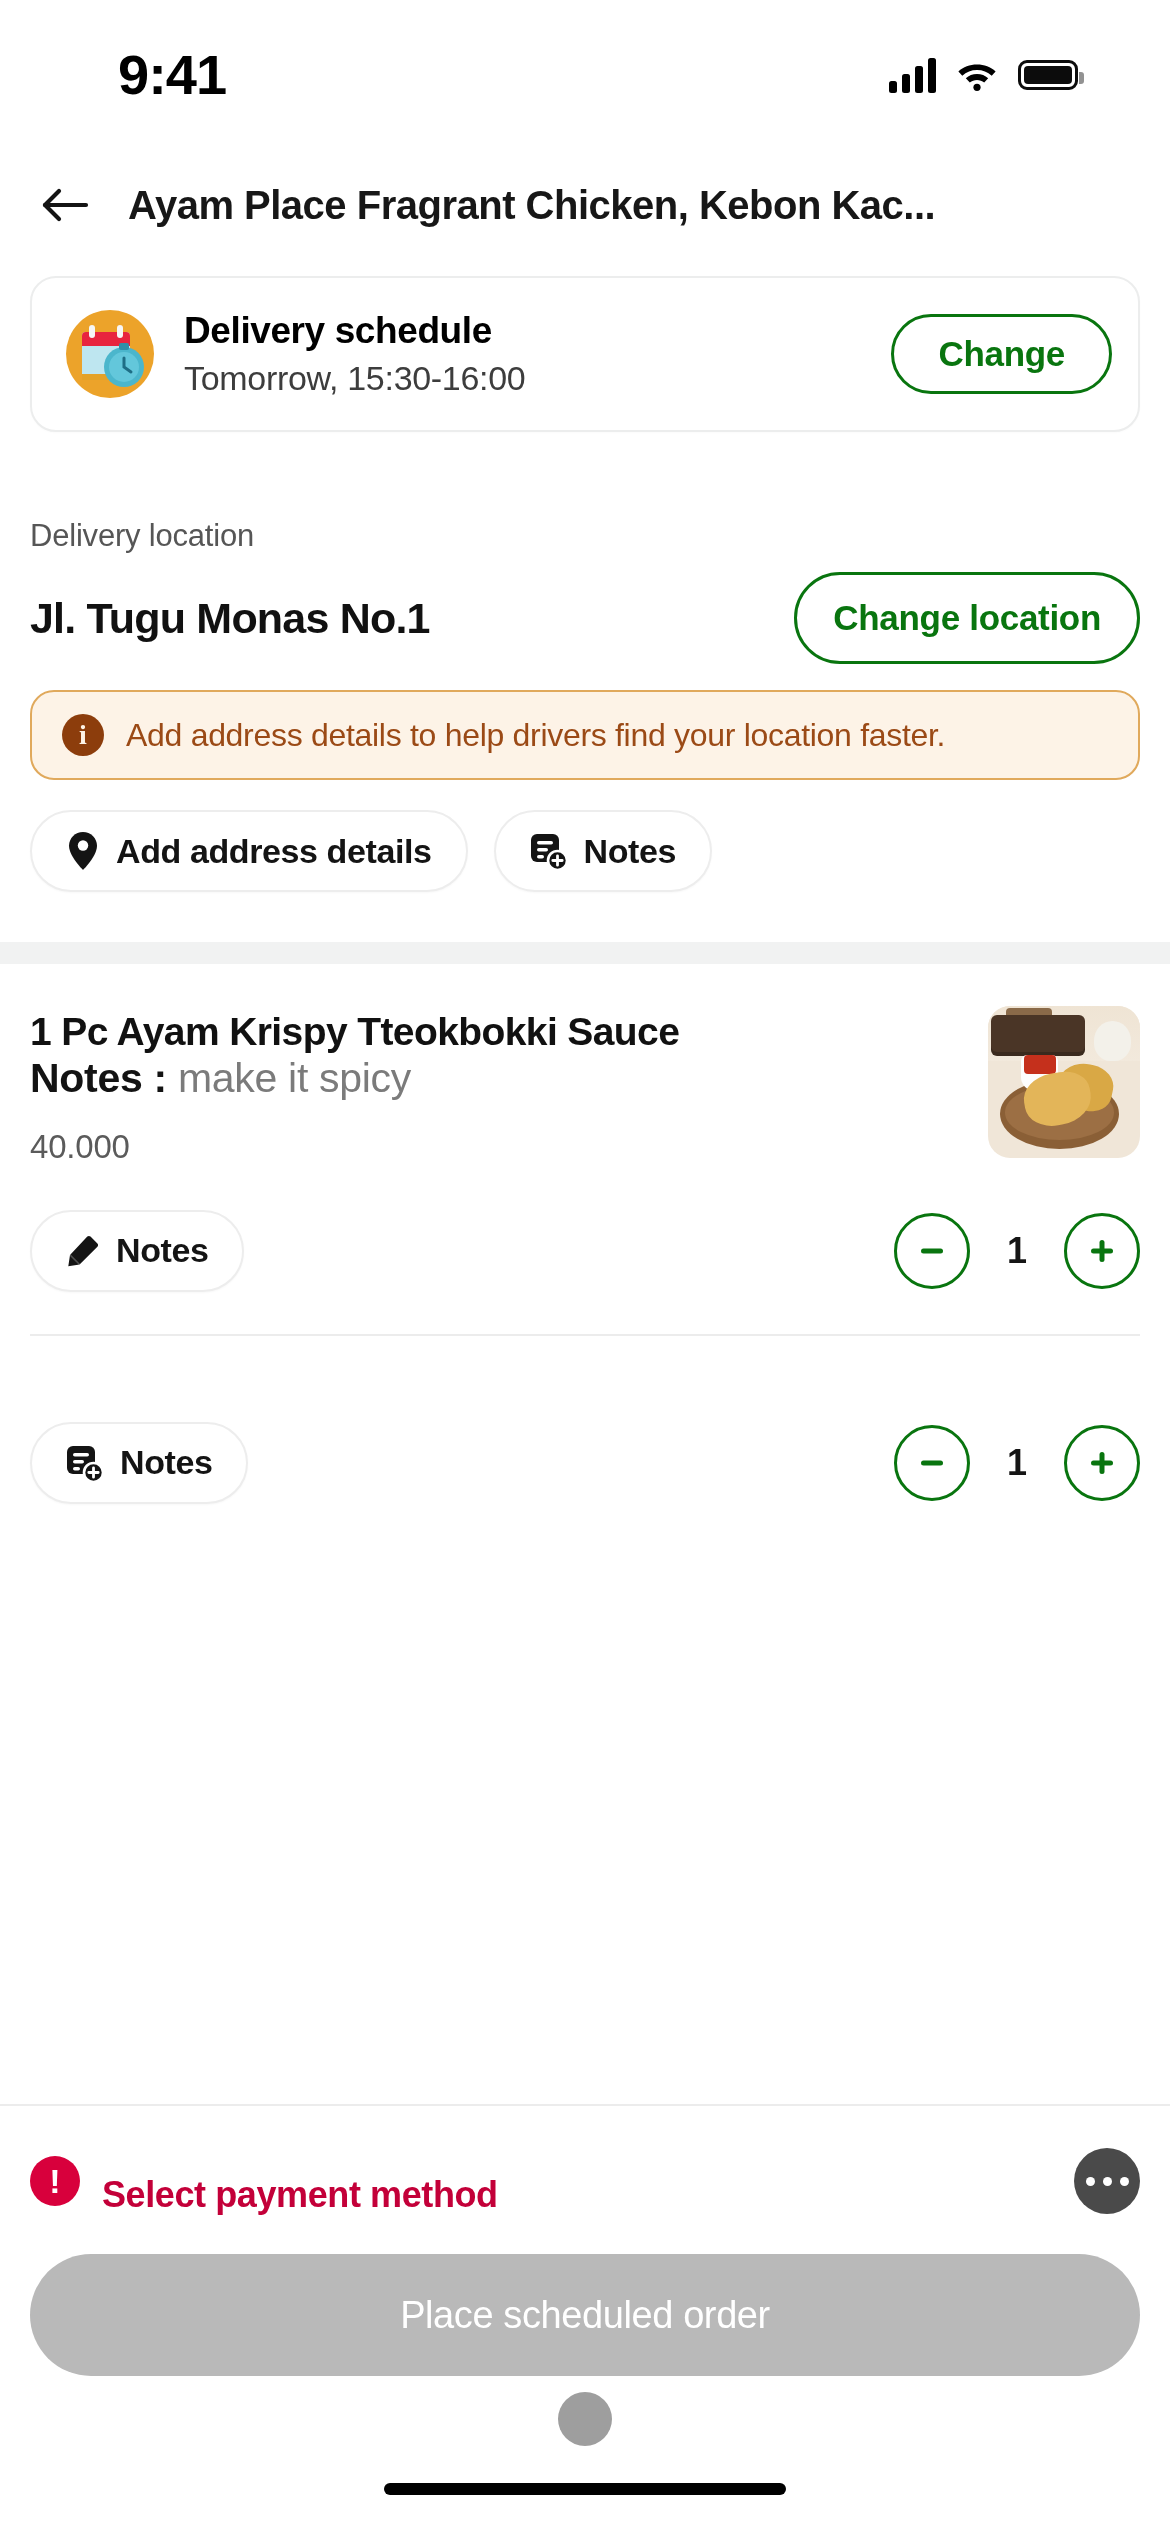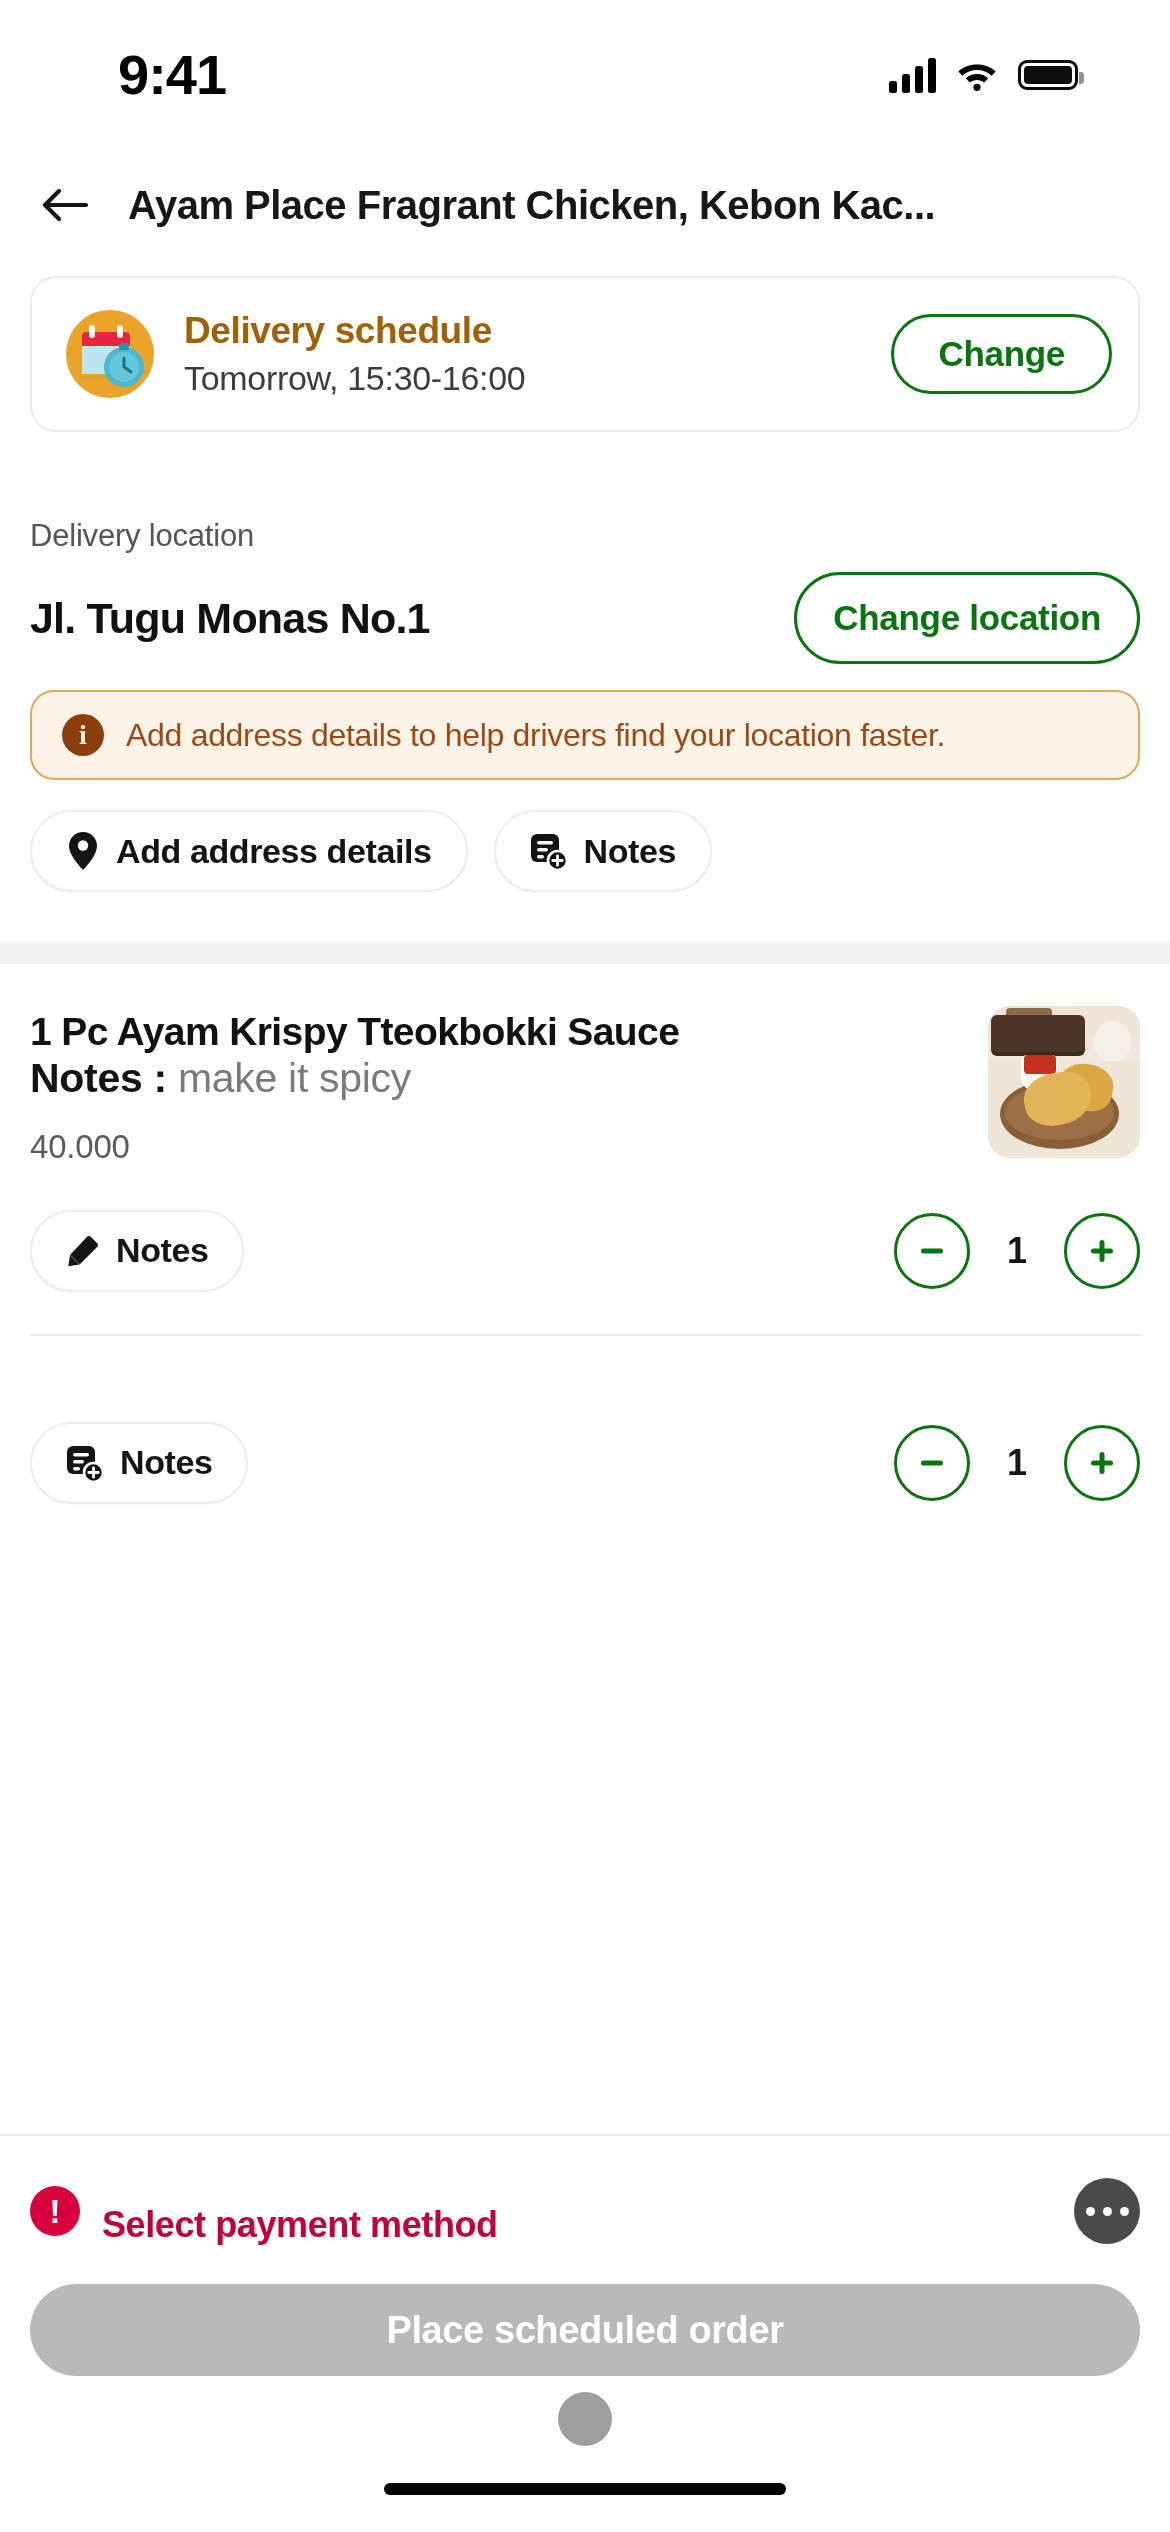--- a/index.html
+++ b/index.html
@@ -37,21 +37,21 @@
                 overflow:hidden; }
 
   
   .scroll { flex:1 1 auto; overflow:hidden; display:flex; flex-direction:column; }
 
   
   .sched-card { margin:16px 30px 0; border:2px solid #eceded; border-radius:26px; background:#fff;
                 display:flex; align-items:center; padding:30px 26px 30px 32px; gap:28px; box-shadow:0 1px 2px rgba(0,0,0,.02); }
   .sched-icon { width:92px; height:92px; flex:0 0 92px; position:relative; }
   .sched-text { flex:1 1 auto; min-width:0; }
-  .sched-title { font-size:37px; font-weight:700; color:#a16207; letter-spacing:-.4px; line-height:1.15; }
+  .sched-title { font-size:37px; font-weight:700; color:#000000; letter-spacing:-.4px; line-height:1.15; }
   .sched-sub { font-size:34px; color:#3d3d3d; margin-top:7px; letter-spacing:-.3px; }
   .pill-outline { border:3px solid #09750f; color:#09750f; border-radius:60px; font-weight:700; background:#fff;
                   display:flex; align-items:center; justify-content:center; cursor:pointer; white-space:nowrap; }
   .btn-change { flex:0 0 auto; height:80px; padding:0 44px; font-size:35px; letter-spacing:-.3px; }
 
   
   .loc-wrap { padding:86px 30px 0; }
   .loc-label { font-size:31px; color:#565656; letter-spacing:-.2px; }
   .loc-row { display:flex; align-items:center; justify-content:space-between; gap:20px; margin-top:18px; }
   .loc-addr { font-size:43px; font-weight:700; color:#111; letter-spacing:-.8px; }
@@ -97,22 +97,22 @@
   .pay-left { display:flex; align-items:center; gap:22px; }
   .pay-alert { width:50px; height:50px; flex:0 0 50px; border-radius:50%; background:#d8003c; color:#fff;
                display:flex; align-items:center; justify-content:center; font-size:34px; font-weight:700; line-height:1; }
   .pay-text { font-size:36px; font-weight:700; color:#c30039; letter-spacing:-.4px;margin-top:28px; }
   .more-btn { width:66px; height:66px; border-radius:50%; background:#4a4a4a; display:flex; align-items:center;
               justify-content:center; gap:8px; cursor:pointer; }
   .more-btn i { width:9px; height:9px; border-radius:50%; background:#fff; display:block; }
 
   
   .cta-wrap { background:#fff; padding:38px 30px 0; }
-  .cta { height:92px; border-radius:62px; background:#b9b9b9; display:flex; align-items:center; justify-content:center;
-         color:#fff; font-size:38px; font-weight:700; letter-spacing:-.4px; cursor:default; }
+  .cta { height:122px; border-radius:62px; background:#b9b9b9; display:flex; align-items:center; justify-content:center;
+         color:#fff; font-size:38px; font-weight:400; letter-spacing:-.4px; cursor:default; }
   .pulldot { display:flex; justify-content:center; padding-top:16px; }
   .pulldot span { width:54px; height:54px; border-radius:50%; background:#9e9e9e; display:block; }
   .home-ind { flex:0 0 86px; display:flex; align-items:center; justify-content:center; background:#fff; }
   .home-ind span { width:402px; height:12px; border-radius:8px; background:#000; display:block; }
 
   
   .thumb-chicken { width:100%; height:100%; background:#f0e6d8; position:relative; }
   .tc-wall { position:absolute; left:0; top:0; width:100%; height:36%; background:linear-gradient(180deg,#efe4d4 0%,#f2e9dc 100%); }
   .tc-shelf { position:absolute; left:2%; top:6%; width:62%; height:24%; background:#4a3526; border-radius:6px;
               box-shadow:0 4px 0 #3a2a1e; }

